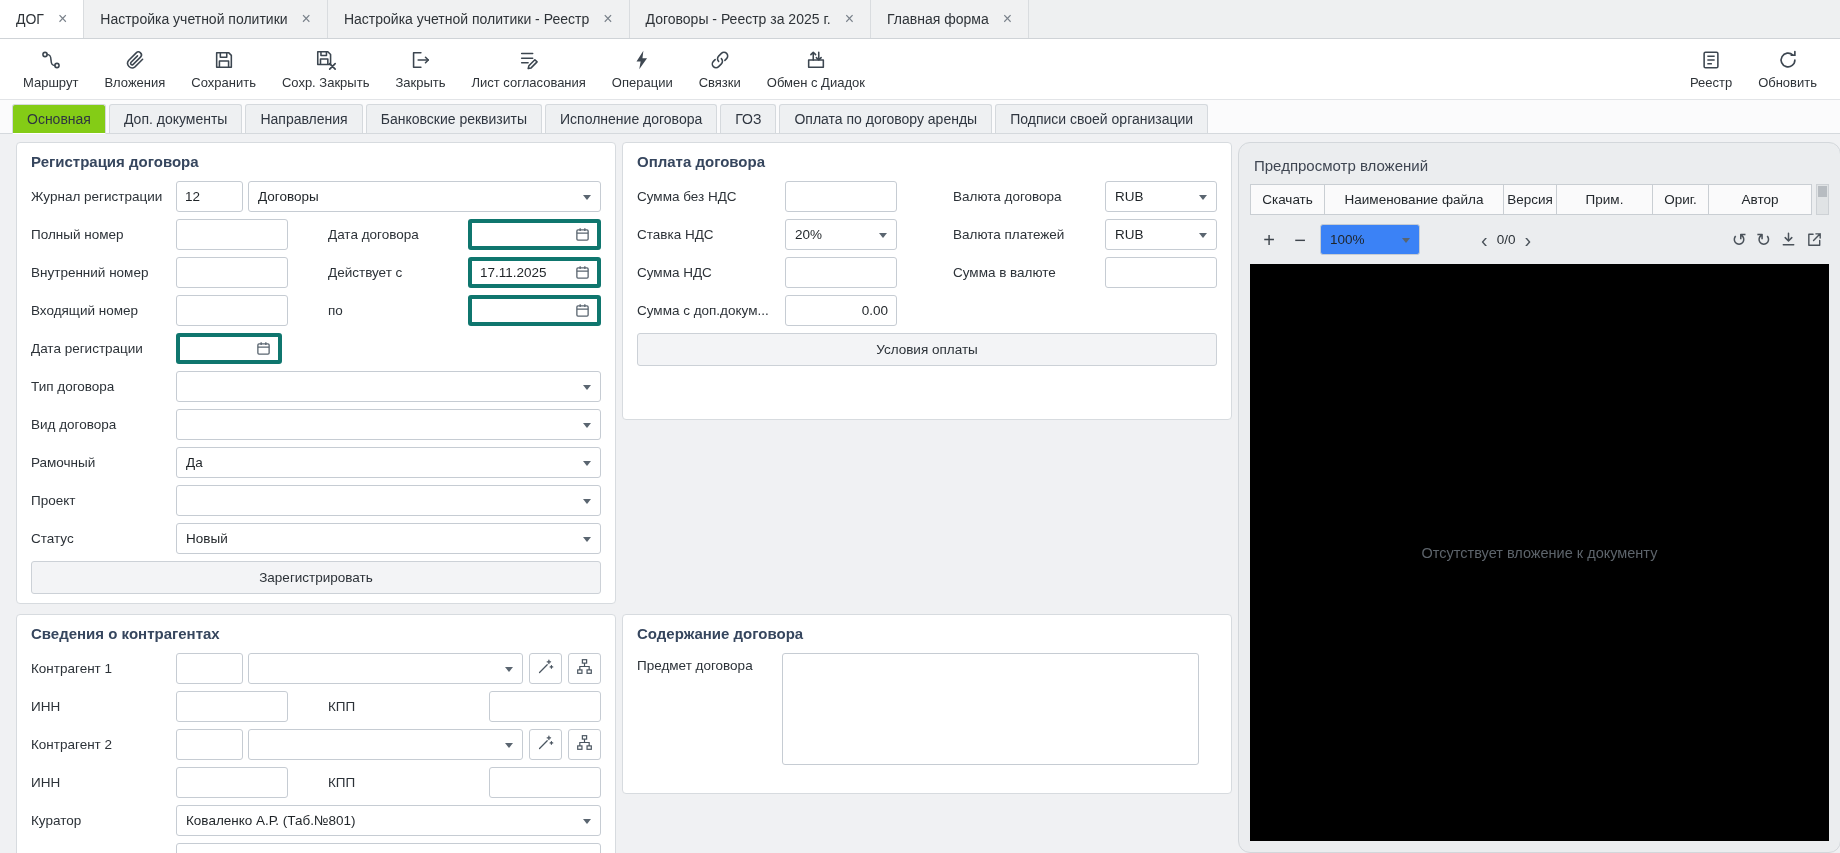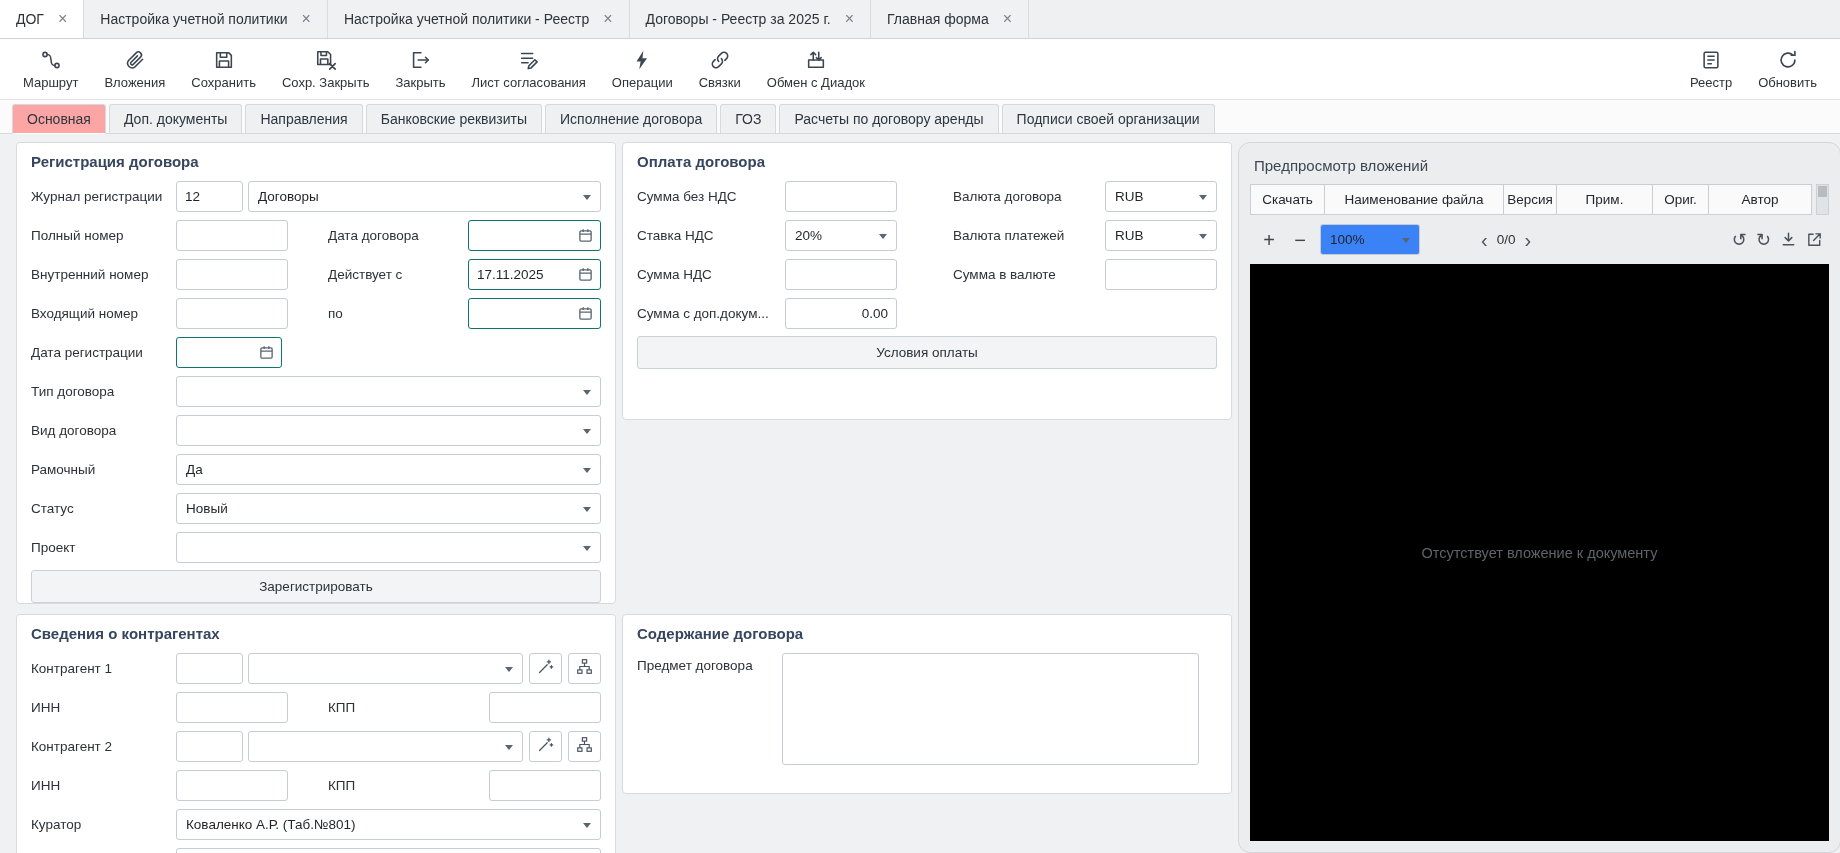--- a/index.html
+++ b/index.html
@@ -15,48 +15,48 @@
 
   
   .toolbar { display: flex; align-items: stretch; height: 61px; background: #fff; border-bottom: 1px solid #e2e4e7; padding: 0 10px; flex: none; }
   .tbtn { display: flex; flex-direction: column; align-items: center; justify-content: center; gap: 4px; padding: 0 13px; font-size: 13px; color: #2e3338; cursor: pointer; white-space: nowrap; }
   .tbtn svg { display: block; }
   .tb-spacer { flex: 1; }
 
   
   .ftabs { display: flex; align-items: flex-end; gap: 3px; height: 34px; background: #fbfbfc; border-bottom: 1px solid #d5d9dd; padding: 4px 12px 0 12px; flex: none; }
   .ftab { display: flex; align-items: center; height: 29px; padding: 0 14px; font-size: 14px; color: #2f3640; background: #eef0f2; border: 1px solid #d5d9dd; border-bottom: none; border-radius: 3px 3px 0 0; cursor: pointer; white-space: nowrap; }
-  .ftab.active { background: #fca5a5; height: 30px; margin-bottom: -1px; border-bottom: 1px solid #fff; }
+  .ftab.active { background: #84cc16; height: 30px; margin-bottom: -1px; border-bottom: 1px solid #fff; }
 
   
   .content { display: flex; gap: 6px; padding: 8px 8px 0 16px; height: 719px; align-items: flex-start; }
   .col { display: flex; flex-direction: column; gap: 10px; }
   .col-left { width: 600px; flex: none; }
   .col-mid { width: 610px; flex: none; }
   .col-right { flex: 1; height: 711px; }
 
   .panel { background: #fff; border: 1px solid #d7dbdf; border-radius: 4px; padding: 10px 14px 12px 14px; }
   .panel h3 { font-size: 15px; font-weight: bold; color: #36465e; margin-bottom: 11px; }
 
   .p-reg { height: 462px; }
   .p-cp { height: 400px; overflow: hidden; }
   .p-pay { height: 278px; }
   .p-subject { margin-top: 184px; height: 180px; }
 
   
-  .frow { display: flex; align-items: center; margin-bottom: 7px; margin-top: 8px; }
+  .frow { display: flex; align-items: center; margin-bottom: 7px; }
   .frow.top { align-items: flex-start; }
   .lbl { width: 145px; flex: none; font-size: 13.5px; color: #2c3238; padding-right: 8px; }
   .lbl2 { margin-left: 40px; flex: 1; font-size: 13.5px; color: #2c3238; }
   .inp { height: 31px; border: 1px solid #c6ccd3; border-radius: 3px; background: #fff; font: 13.5px "Liberation Sans", sans-serif; padding: 0 8px; color: #1f2428; outline: none; min-width: 0; }
   .num { text-align: right; }
   .sel { position: relative; display: flex; align-items: center; height: 31px; border: 1px solid #c6ccd3; border-radius: 3px; background: #fff; padding: 0 26px 0 9px; font-size: 13.5px; color: #1f2428; cursor: pointer; min-width: 0; }
   .sel .val { overflow: hidden; white-space: nowrap; text-overflow: ellipsis; }
   .chev { position: absolute; right: 9px; top: 13px; width: 0; height: 0; border-left: 4.5px solid transparent; border-right: 4.5px solid transparent; border-top: 5.5px solid #5a6570; }
-  .datef { display: flex; align-items: center; height: 31px; border: 1px solid #0f766e; border-radius: 3px; background: #fff; padding: 0 7px 0 8px; flex: none; }
+  .datef { display: flex; align-items: center; height: 31px; border: 4px solid #0f766e; border-radius: 3px; background: #fff; padding: 0 7px 0 8px; flex: none; }
   .datef input { border: none; outline: none; flex: 1; min-width: 0; font: 13.5px "Liberation Sans", sans-serif; color: #1f2428; }
   .cal { display: flex; align-items: center; cursor: pointer; }
   .btn { display: flex; align-items: center; justify-content: center; height: 33px; background: #f3f4f6; border: 1px solid #ccd1d7; border-radius: 3px; font-size: 13.5px; color: #2c3238; cursor: pointer; }
   .btn-reg { margin-top: 3px; }
   .btn-terms { margin-top: 2px; }
 
   .grow { flex: 1; min-width: 0; }
   .ml5 { margin-left: 5px; }
   .w-journal { width: 67px; flex: none; }
   .w-num { width: 112px; flex: none; }
@@ -246,21 +246,21 @@
     </div>
   </div>
 
   <div class="ftabs">
     <div class="ftab active">Основная</div>
     <div class="ftab">Доп. документы</div>
     <div class="ftab">Направления</div>
     <div class="ftab">Банковские реквизиты</div>
     <div class="ftab">Исполнение договора</div>
     <div class="ftab">ГОЗ</div>
-    <div class="ftab">Расчеты по договору аренды</div>
+    <div class="ftab">Оплата по договору аренды</div>
     <div class="ftab">Подписи своей организации</div>
   </div>
 
   <div class="content">
 
     <div class="col col-left">
 
       <div class="panel p-reg">
         <h3>Регистрация договора</h3>
 
@@ -357,31 +357,31 @@
 
         <div class="frow">
           <span class="lbl">Рамочный</span>
           <div class="sel grow">
             <span class="val">Да</span>
             <span class="chev"></span>
           </div>
         </div>
 
         <div class="frow">
+          <span class="lbl">Проект</span>
+          <div class="sel grow">
+            <span class="val"></span>
+            <span class="chev"></span>
+          </div>
+        </div>
+
+        <div class="frow">
           <span class="lbl">Статус</span>
           <div class="sel grow">
             <span class="val">Новый</span>
-            <span class="chev"></span>
-          </div>
-        </div>
-
-        <div class="frow">
-          <span class="lbl">Проект</span>
-          <div class="sel grow">
-            <span class="val"></span>
             <span class="chev"></span>
           </div>
         </div>
 
         <div class="btn btn-reg">Зарегистрировать</div>
       </div>
 
       <div class="panel p-cp">
         <h3>Сведения о контрагентах</h3>
 

